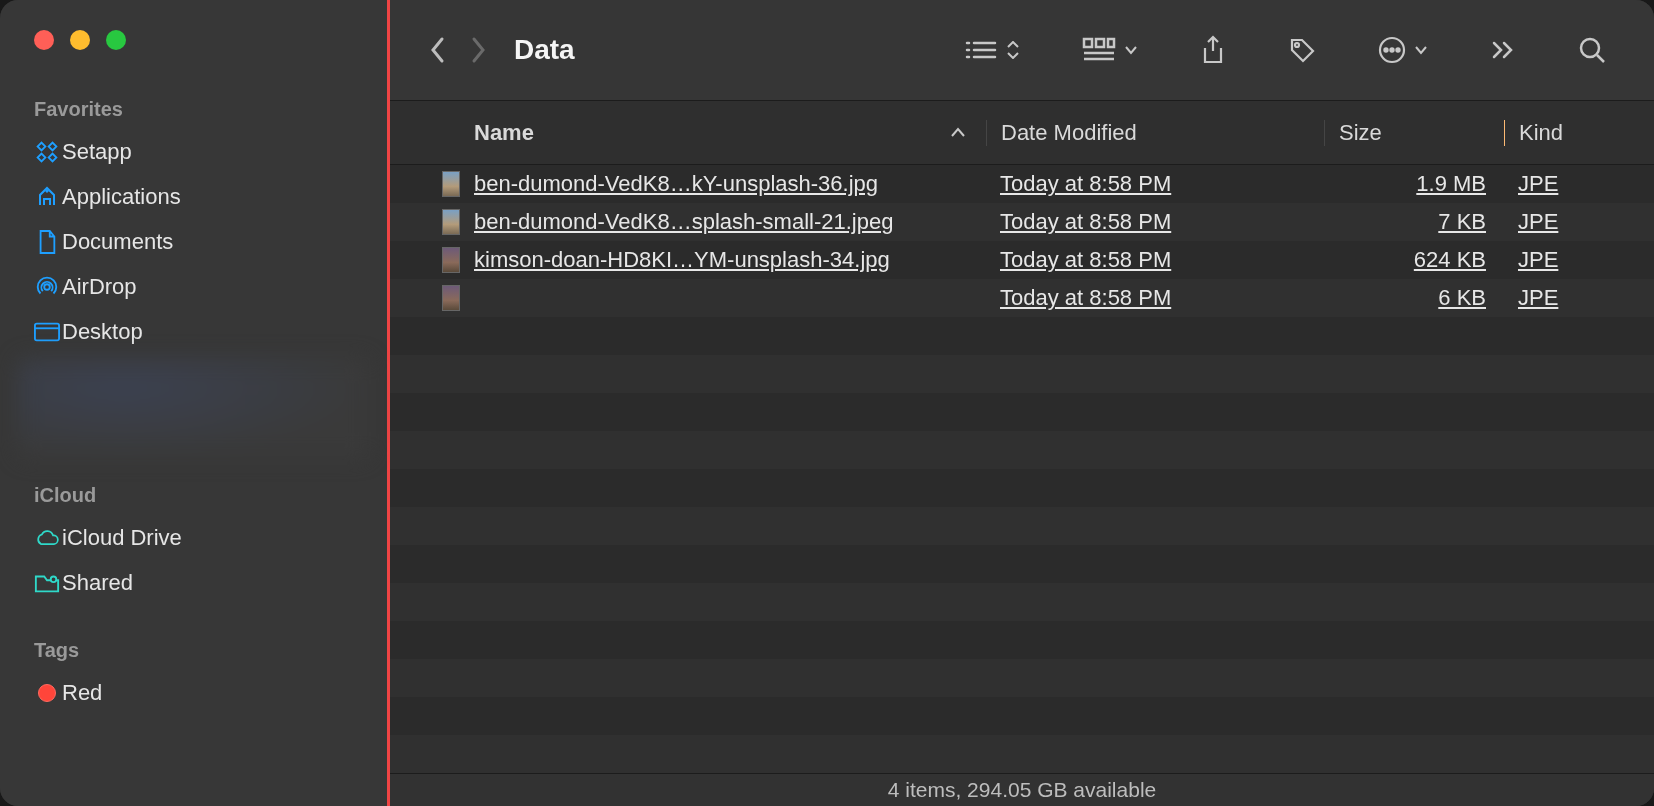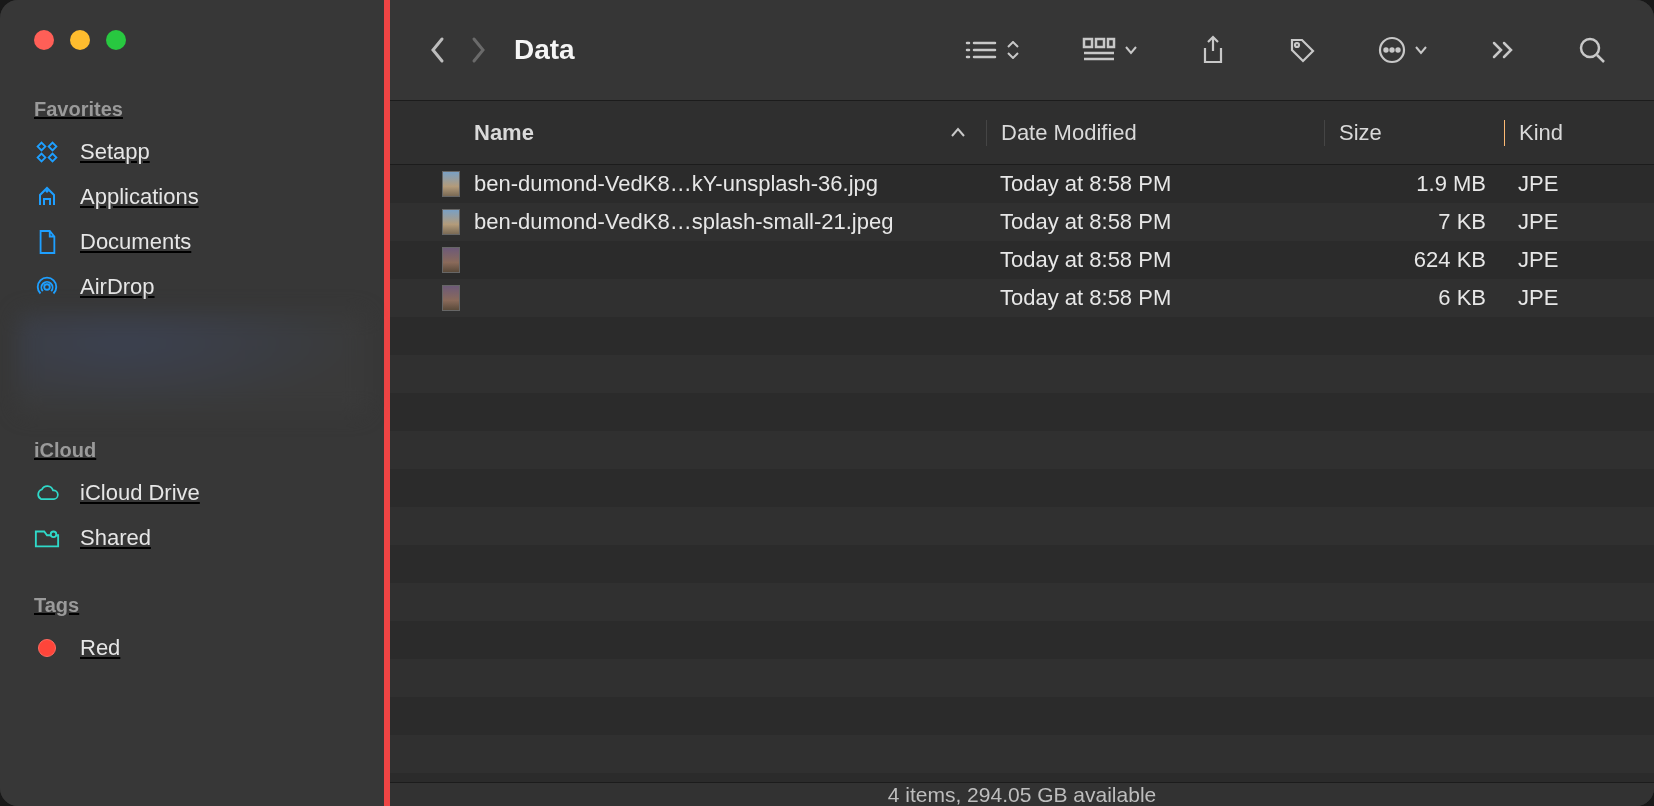--- a/index.html
+++ b/index.html
@@ -4,32 +4,32 @@
 <style>
   * { box-sizing: border-box; margin: 0; padding: 0; font-family: -apple-system, BlinkMacSystemFont, "Segoe UI", Helvetica, Arial, sans-serif; }
   html, body { width: 1654px; height: 806px; background: #191919; overflow: hidden; }
   .window {
     width: 1654px; height: 806px; display: flex; background: #2b2b2b;
     border-radius: 18px; overflow: hidden; position: relative;
   }
   
   .sidebar {
     width: 390px; height: 100%; background: #373737; padding: 30px 0 0 0;
-    display: flex; flex-direction: column; border-right: 6px solid #ef4444; text-decoration: underline;
+    display: flex; flex-direction: column; border-right: 3px solid #ef4444;
   }
   .traffic-lights { display: flex; gap: 16px; padding-left: 34px; margin-bottom: 40px; }
   .tl { width: 20px; height: 20px; border-radius: 50%; }
   .tl.red { background: #ff5f57; }
   .tl.yellow { background: #febc2e; }
   .tl.green { background: #28c840; }
   .section-header {
     color: #9a9a9a; font-size: 20px; font-weight: 600; padding: 8px 0 8px 34px;
   }
   .sidebar-item {
-    display: flex; align-items: center; gap: 20px; padding: 8px 0 8px 34px;
+    display: flex; align-items: center; gap: 2px; padding: 8px 0 8px 34px;
     color: #e6e6e6; font-size: 22px; cursor: default; height: 45px;
   }
   .sidebar-item .sicon { width: 26px; display: flex; justify-content: center; align-items: center; }
   .sidebar-item svg { stroke: #1e9fff; fill: none; }
   .blur-block {
     margin: 4px 18px 18px 18px; height: 100px; border-radius: 10px;
     background: radial-gradient(ellipse at 30% 30%, #3b4150 0%, #3a3a3a 70%);
     filter: blur(10px);
   }
   .tag-dot { width: 18px; height: 18px; border-radius: 50%; background: #ff453a; border:1px solid #ff6a60; }
@@ -63,34 +63,34 @@
   .stripes {
     position:absolute; inset:0;
     background: repeating-linear-gradient(
       to bottom,
       #2b2b2b 0px, #2b2b2b 38px,
       #303030 38px, #303030 76px
     );
   }
   .rows-inner { position:relative; }
   .row {
-    display:flex; align-items:center; height:38px; color:#e7e7e7; font-size:22px;
+    display:flex; align-items:center; height:38px; color:#e7e7e7; font-size:22px;text-decoration:underline;
   }
   .row:nth-child(even){ background:#303030; }
   .row:nth-child(odd){ background:#2b2b2b; }
   .cell-name { flex:0 0 596px; display:flex; align-items:center; gap:14px; padding-left:52px; overflow:hidden; white-space:nowrap;}
   .thumb { width:18px; height:26px; background:linear-gradient(to bottom,#7aa0c4 0%,#b39b7a 60%,#7a6a55 100%); border:1px solid #666; flex-shrink:0;}
   .thumb.alt { background:linear-gradient(to bottom,#6d5a78 0%,#8a6a5a 60%,#5a4a3a 100%); }
   .cell-date { flex:0 0 338px; padding-left:14px; }
   .cell-size { flex:0 0 180px; padding-right:18px; text-align:right; }
   .cell-kind { flex:1; padding-left:14px; overflow:hidden;}
 
   
   .statusbar {
-    height: 24px; display:flex; align-items:center; justify-content:center;
+    height: 33px; display:flex; align-items:center; justify-content:center;
     color:#bdbdbd; font-size:21px; border-top:1px solid #1c1c1c; background:#323232;
   }
 
   .chev-updown { display:flex; flex-direction:column; gap:2px; }
 </style>
 </head>
 <body>
 
 <div class="window">
 
@@ -141,20 +141,29 @@
         <svg width="26" height="26" viewBox="0 0 28 28">
             <circle cx="14" cy="14" r="3" stroke="#1e9fff" stroke-width="2"></circle>
             <path d="M7 21 A10 10 0 1 1 21 21" stroke="#1e9fff" stroke-width="2" fill="none"></path>
             <path d="M9.5 18.5 A6 6 0 1 1 18.5 18.5" stroke="#1e9fff" stroke-width="2" fill="none"></path>
           </svg>
       </span>
       <span>AirDrop</span>
     </div>
 
 
+    <div class="sidebar-item">
+      <span class="sicon">
+        <svg width="26" height="20" viewBox="0 0 28 20">
+            <rect x="1" y="1" width="26" height="18" rx="2" stroke="#1e9fff" stroke-width="2"></rect>
+            <line x1="1" y1="6" x2="27" y2="6" stroke="#1e9fff" stroke-width="2"></line>
+          </svg>
+      </span>
+      <span>Desktop</span>
+    </div>
 
     <div class="blur-block"></div>
 
     <div class="section-header">iCloud</div>
 
     <div class="sidebar-item">
       <span class="sicon">
         <svg width="28" height="20" viewBox="0 0 30 20">
             <path d="M8 17 A6 6 0 0 1 9 6 A7 7 0 0 1 22 7 A5 5 0 0 1 23 17 Z" stroke="#2fd9c9" stroke-width="2" fill="none"></path>
           </svg>
@@ -310,20 +319,21 @@
               <div class="thumb"></div>
               <span>ben-dumond-VedK8…splash-small-21.jpeg</span>
             </div>
           <div class="cell-date">Today at 8:58 PM</div>
           <div class="cell-size">7 KB</div>
           <div class="cell-kind">JPE</div>
         </div>
         <div class="row">
           <div class="cell-name">
               <div class="thumb alt"></div>
+              <span>kimson-doan-HD8KI…YM-unsplash-34.jpg</span>
             </div>
           <div class="cell-date">Today at 8:58 PM</div>
           <div class="cell-size">624 KB</div>
           <div class="cell-kind">JPE</div>
         </div>
         <div class="row">
           <div class="cell-name">
               <div class="thumb alt"></div>
             </div>
           <div class="cell-date">Today at 8:58 PM</div>

